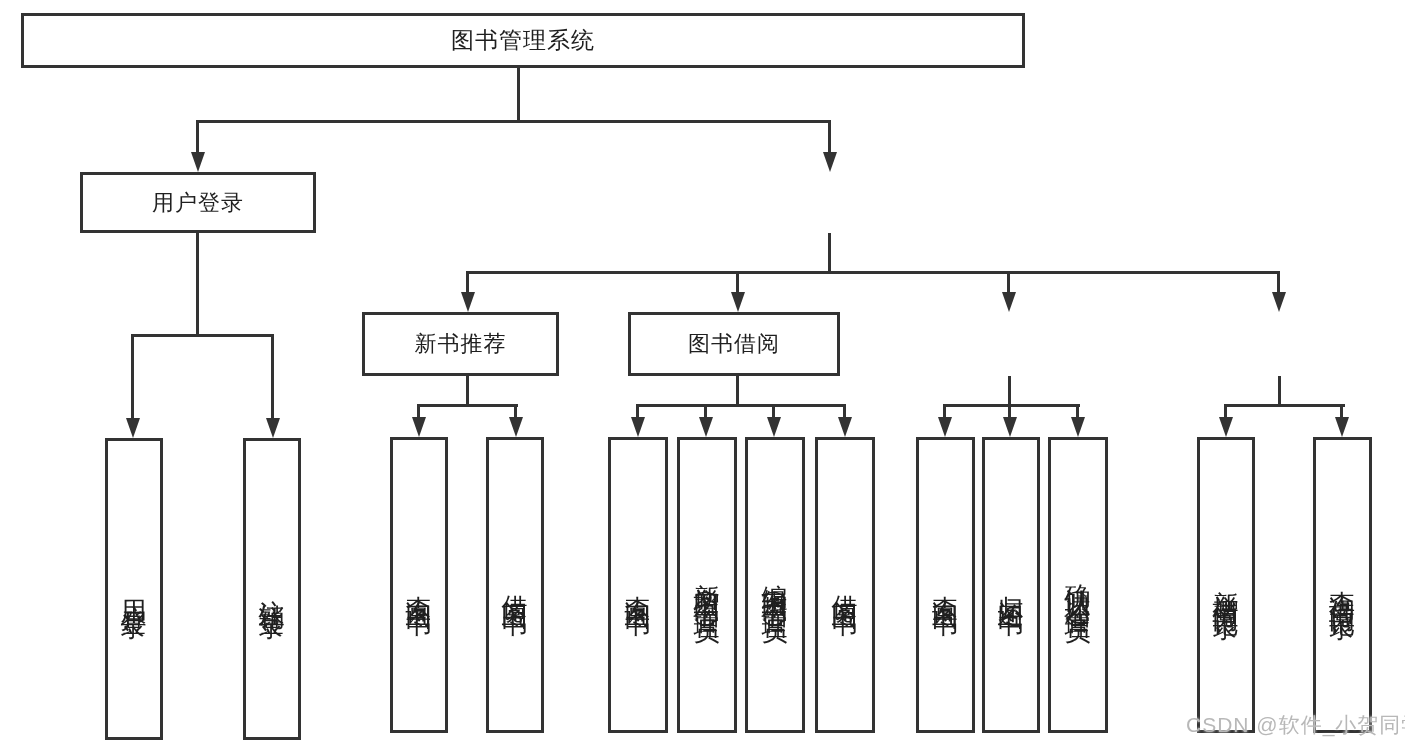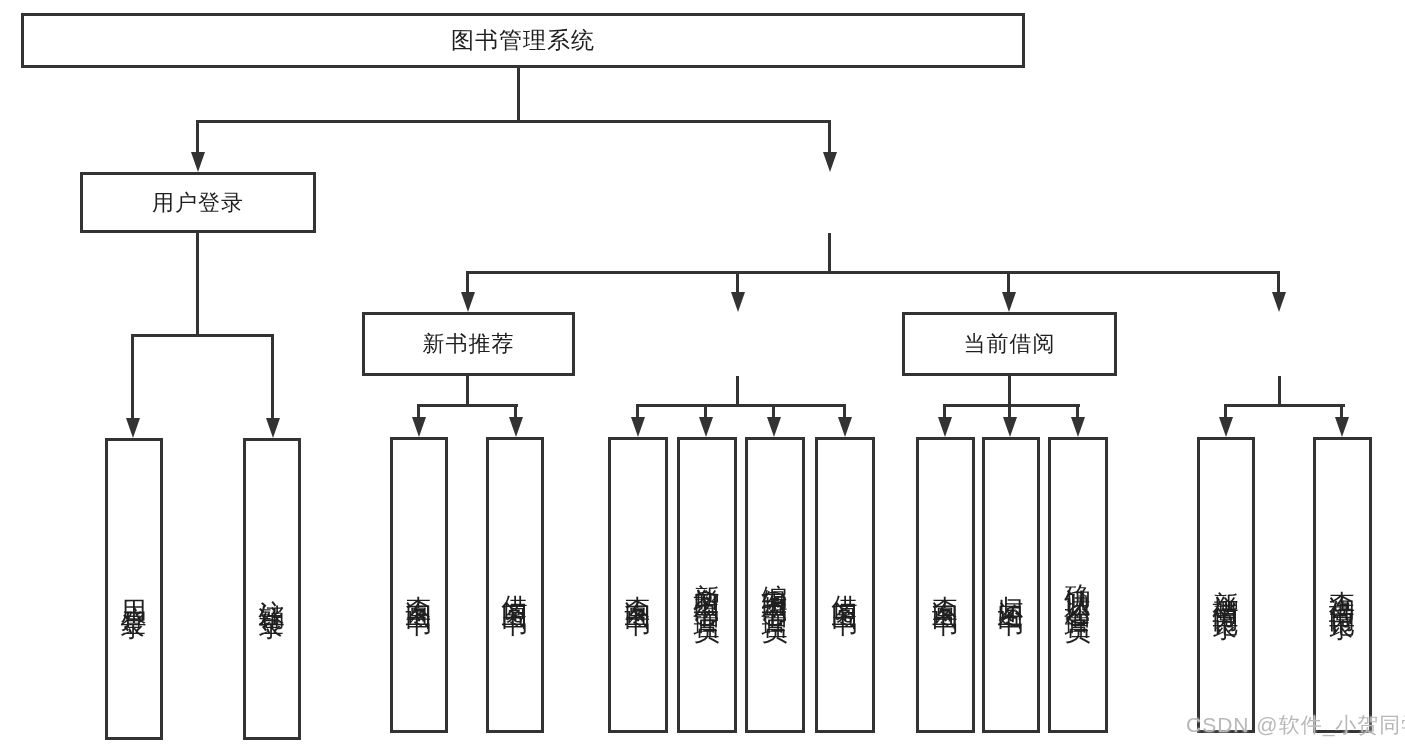--- a/index.html
+++ b/index.html
@@ -19,21 +19,21 @@
   .hl{position:absolute;height:3px;background:#333333;}
   .arrow{
     position:absolute;width:0;height:0;
     border-left:7px solid transparent;border-right:7px solid transparent;
     border-top:20px solid #333333;
   }
   
   #n-root{left:21px;top:13px;width:1004px;height:55px;font-size:23px;}
   #n-user-login{left:80px;top:172px;width:236px;height:61px;}
   #n-book-mgmt{left:712px;top:172px;width:236px;height:61px;}
-  #n-new-book{left:362px;top:312px;width:213px;height:64px;text-align:right;}
+  #n-new-book{left:362px;top:312px;width:197px;height:64px;text-align:right;}
   #n-book-borrow{left:628px;top:312px;width:212px;height:64px;}
   #n-current-borrow{left:902px;top:312px;width:215px;height:64px;}
   #n-borrow-record{left:1172px;top:312px;width:215px;height:64px;}
   .leaf{top:437px;width:58px;height:296px;}
   #n-leaf-user-login{left:105px;top:438px;height:302px;}
   #n-leaf-logout{left:243px;top:438px;height:302px;}
   #n-nb-query{left:390px;}
   #n-nb-borrow{left:486px;}
   #n-bb-query{left:608px;width:60px;}
   #n-bb-add{left:677px;width:60px;}
@@ -83,22 +83,22 @@
   <div class="vl" style="left:736px;top:271px;height:25px"></div>
   <div class="arrow" style="left:730.5px;top:292px"></div>
   <div class="vl" style="left:1007px;top:271px;height:25px"></div>
   <div class="arrow" style="left:1001.5px;top:292px"></div>
   <div class="vl" style="left:1277px;top:271px;height:25px"></div>
   <div class="arrow" style="left:1271.5px;top:292px"></div>
 
   <div class="box hbox" id="n-new-book">
     <span>新书推荐</span>
   </div>
-  <div class="box hbox" id="n-current-borrow">
-    <span>当前借阅</span>
+  <div class="box hbox" id="n-book-borrow">
+    <span>图书借阅</span>
   </div>
 
   <div class="vl" style="left:466px;top:376px;height:31px"></div>
   <div class="hl" style="left:417px;top:404px;width:101px"></div>
   <div class="vl" style="left:417px;top:404px;height:15px"></div>
   <div class="arrow" style="left:411.5px;top:417px"></div>
   <div class="vl" style="left:514px;top:404px;height:15px"></div>
   <div class="arrow" style="left:508.5px;top:417px"></div>
 
   <div class="vl" style="left:736px;top:376px;height:31px"></div>

